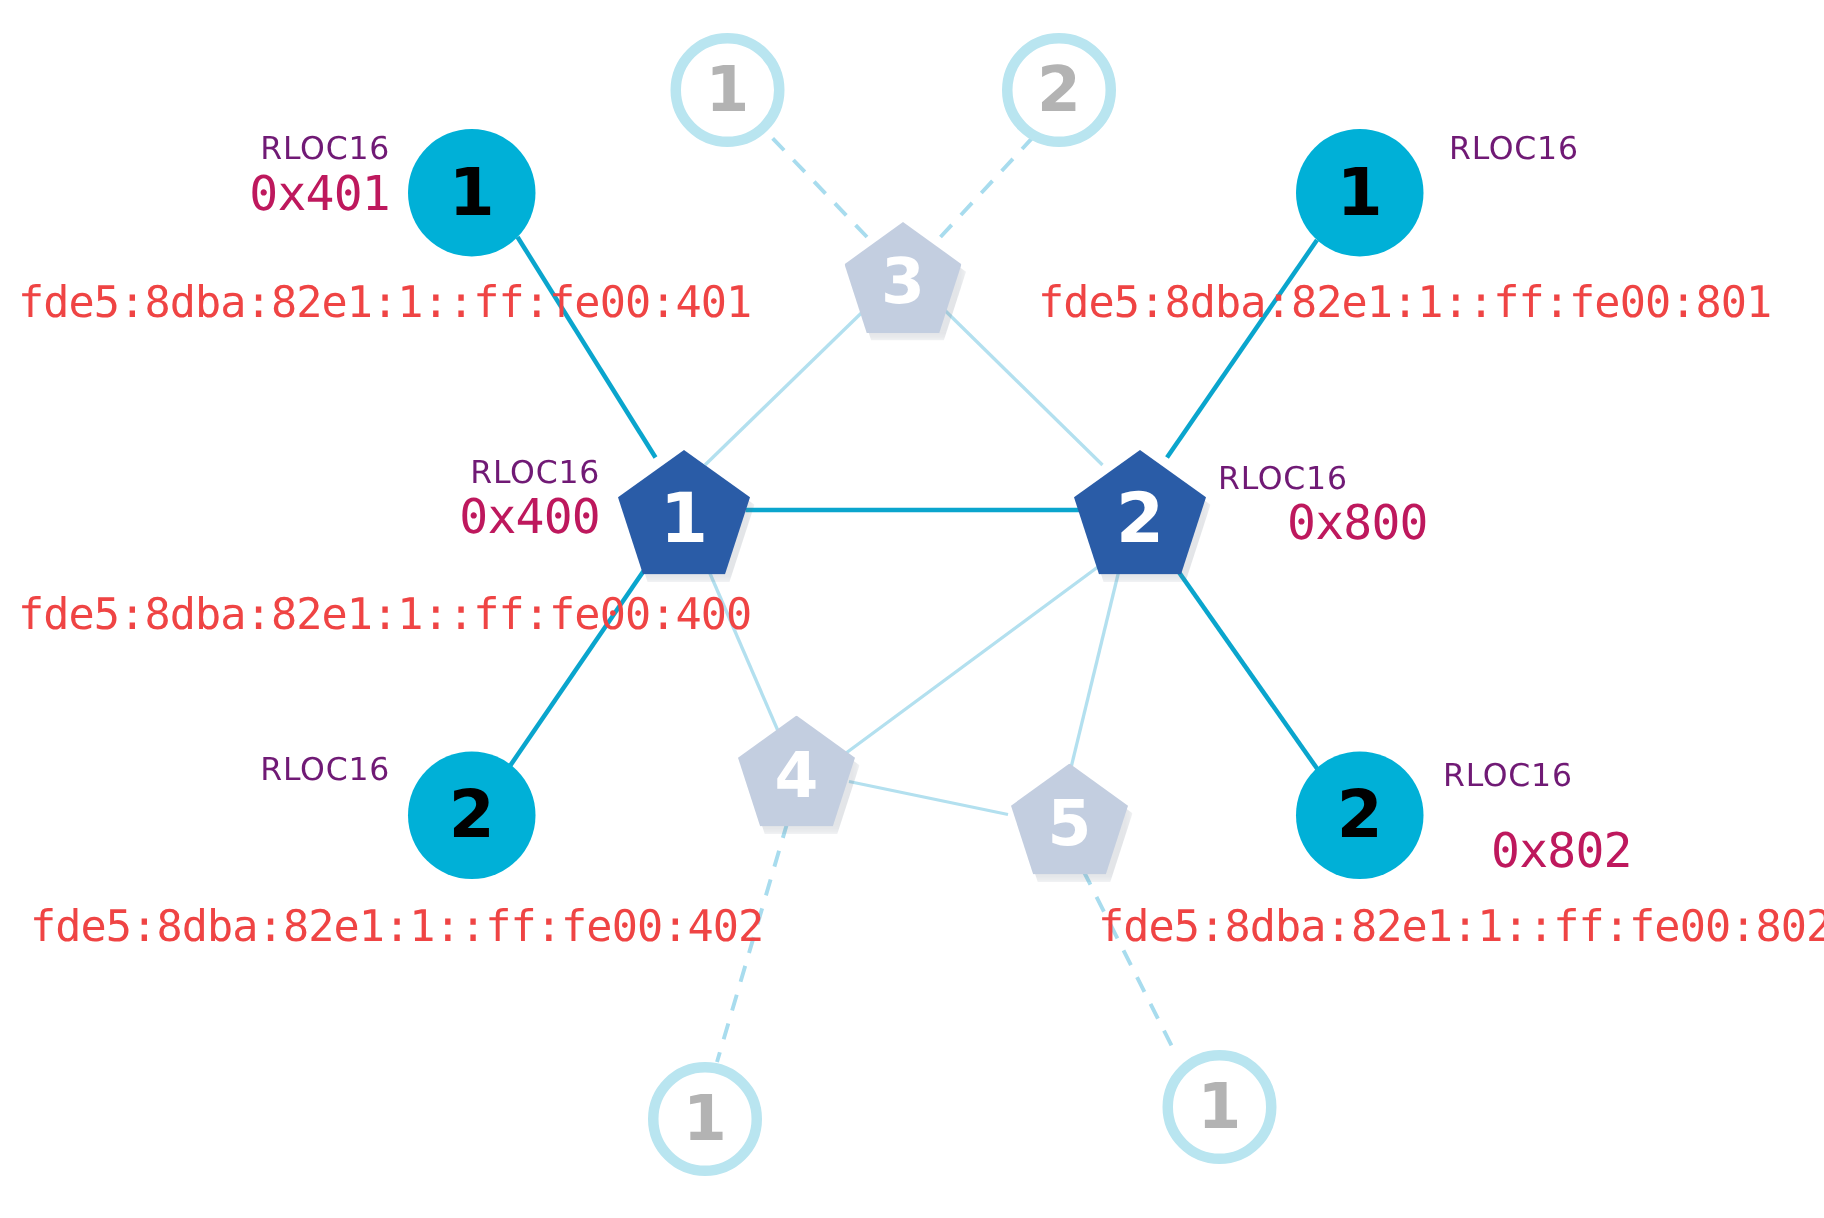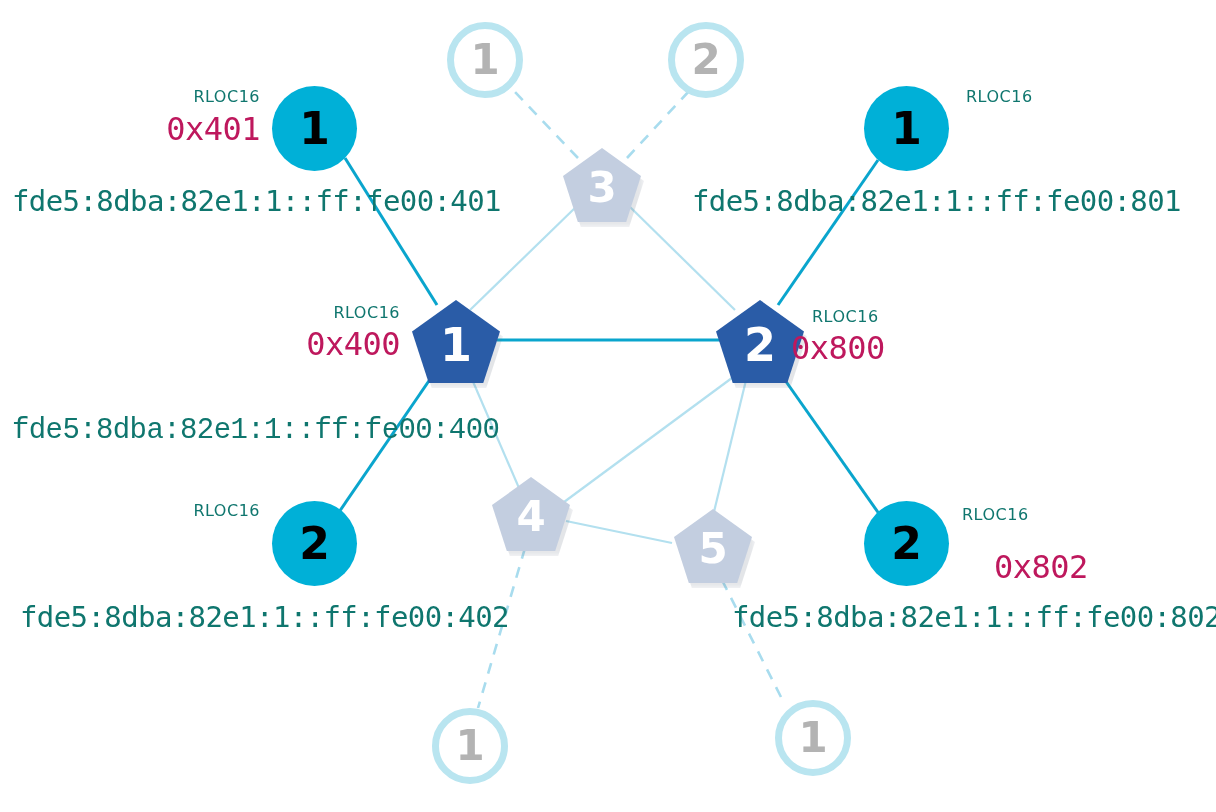--- a/index.html
+++ b/index.html
@@ -99,34 +99,34 @@
   .pent-wrap.faded  .pent-shape { background: #c3cee0; }
   .pent-wrap.faded  .pent-num   { font-size: 42px; }
 
   
   .lbl {
     position: absolute;
     white-space: nowrap;
   }
   .lbl-rloc-title {
     font-family: "DejaVu Sans", "Liberation Sans", sans-serif;
-    font-size: 16px;
-    color: #0f766e;
+    font-size: 21px;
+    color: #701a75;
     letter-spacing: 0.5px;
   }
   .lbl-rloc-value {
     font-family: "DejaVu Sans Mono", "Liberation Mono", monospace;
     font-size: 32px;
     color: #be185d;
     letter-spacing: -0.5px;
   }
   .lbl-ipv6 {
     font-family: "DejaVu Sans Mono", "Liberation Mono", monospace;
     font-size: 29px;
-    color: #0f766e;
+    color: #ef4444;
     letter-spacing: -0.6px;
   }
   .ta-right { text-align: right; }
 </style>
 </head>
 <body>
 
 <div id="canvas">
 
   <svg id="edges" viewBox="0 0 1216 812" xmlns="http://www.w3.org/2000/svg">
@@ -190,29 +190,29 @@
     <div class="pent-num">5</div>
   </div>
 
   <div class="pent-wrap router" style="left:412px; top:300px; width:88px; height:83px;">
     <div class="pent-shadow"></div>
     <div class="pent-shape"></div>
     <div class="pent-num">1</div>
   </div>
   <div class="lbl lbl-rloc-title ta-right" style="left:160px; top:303px; width:240px;">RLOC16</div>
   <div class="lbl lbl-rloc-value ta-right" style="left:160px; top:325px; width:240px;">0x400</div>
-  <div class="lbl lbl-ipv6" style="left:12px; top:414px;font-family:Liberation Mono, monospace;">fde5:8dba:82e1:1::ff:fe00:400</div>
+  <div class="lbl lbl-ipv6" style="left:12px; top:392px;">fde5:8dba:82e1:1::ff:fe00:400</div>
 
   <div class="pent-wrap router" style="left:716px; top:300px; width:88px; height:83px;">
     <div class="pent-shadow"></div>
     <div class="pent-shape"></div>
     <div class="pent-num">2</div>
   </div>
   <div class="lbl lbl-rloc-title" style="left:812px; top:307px;">RLOC16</div>
-  <div class="lbl lbl-rloc-value" style="left:791px; top:329px;">0x800</div>
+  <div class="lbl lbl-rloc-value" style="left:858px; top:329px;">0x800</div>
 
   <div class="node circle-solid" style="left:272px; top:86px; width:85px; height:85px;">
     <span class="node-num">1</span>
   </div>
   <div class="lbl lbl-rloc-title ta-right" style="left:20px; top:87px; width:240px;">RLOC16</div>
   <div class="lbl lbl-rloc-value ta-right" style="left:20px; top:110px; width:240px;">0x401</div>
   <div class="lbl lbl-ipv6" style="left:12px; top:184px;">fde5:8dba:82e1:1::ff:fe00:401</div>
 
   <div class="node circle-solid" style="left:272px; top:501px; width:85px; height:85px;">
     <span class="node-num">2</span>

